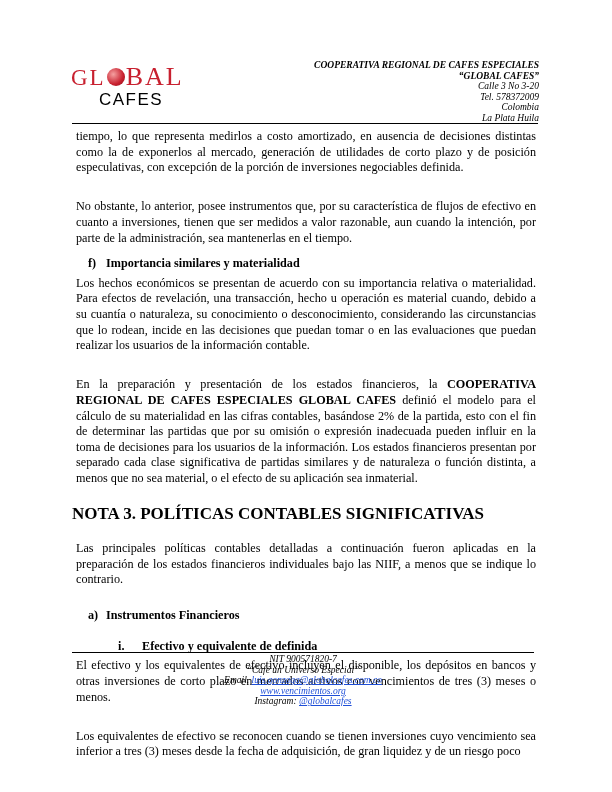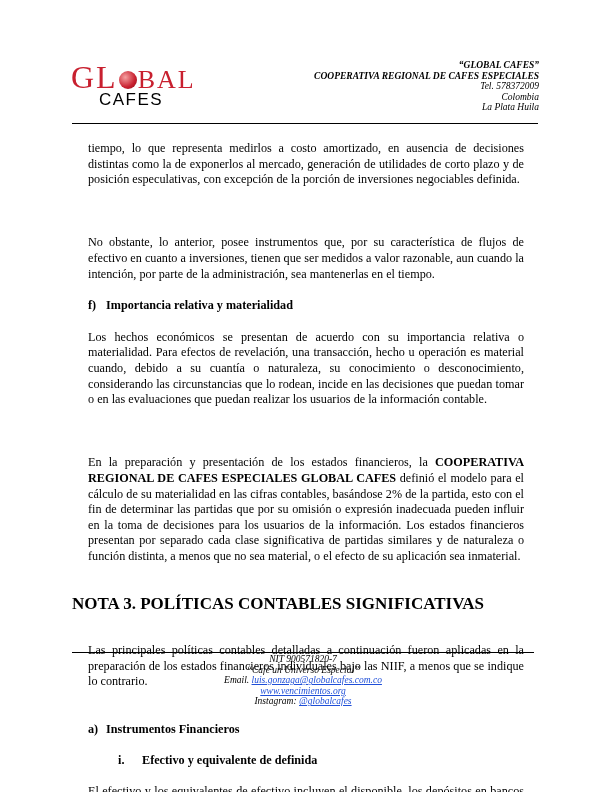--- a/index.html
+++ b/index.html
@@ -1,33 +1,33 @@
 <!DOCTYPE html>
 <html><head>
 <meta charset="utf-8">
 <style>
   html, body { margin: 0; padding: 0; background: #ffffff; }
   body { width: 612px; height: 792px; position: relative; overflow: hidden;
          font-family: "Liberation Serif", serif; color: #000; }
   .logo { position: absolute; left: 71px; top: 64px; width: 130px; height: 50px; }
   .logo-global { position: absolute; left: 0; top: 0; color: #c8202f;
                  font-family: "Liberation Serif", serif; font-size: 26px; letter-spacing: 2px; line-height: 26px; white-space: nowrap; }
-  .logo-global .big { font-size: 32px; }
+  .logo-global .big { font-size: 23px; }
   .logo-cafes { position: absolute; left: 28px; top: 27px; color: #000000;
                 font-family: "Liberation Sans", sans-serif; font-size: 17px; letter-spacing: 1.5px; line-height: 18px; }
   .logo-globe { display: inline-block; width: 18px; height: 18px; border-radius: 50%;
                 background: radial-gradient(circle at 35% 35%, #f5a0a0, #c8202f 60%, #8b0f18);
                 vertical-align: -1px; margin: 0 1px; }
   .header-info { position: absolute; right: 73px; top: 60px; text-align: right;
                  font-style: italic; font-size: 9.5px; line-height: 10.5px; }
   .header-info .company { font-weight: bold; }
   .hr-top { position: absolute; left: 72px; right: 74px; top: 123px; border-top: 1.2px solid #000; }
   .content { position: absolute; left: 72px; width: 468px; top: 125px;
              font-size: 12.2px; line-height: 15.6px; }
-  .content p { margin: 16px; text-align: justify; }
+  .content p { margin: 4px; text-align: justify; }
   .gap { height: 15.6px; }
   .h-sub { font-weight: bold; padding-left: 16px; margin-top: 10px; }
   .h-sub .mk { display: inline-block; width: 18px; }
   .h-note { font-weight: bold; font-size: 17px; margin-top: 0; }
   .h-sub2 { font-weight: bold; padding-left: 16px; }
   .h-sub3 { font-weight: bold; padding-left: 46px; }
   .h-sub3 .mk { display: inline-block; width: 24px; }
   .hr-bot { position: absolute; left: 72px; right: 78px; top: 652px; border-top: 1px solid #000; }
   .footer { position: absolute; left: 72px; right: 78px; top: 654px; text-align: center;
             font-style: italic; font-size: 9.5px; line-height: 10.6px; }
@@ -35,34 +35,35 @@
 </style>
 </head>
 <body>
 
 <div class="logo">
   <div class="logo-global"><span class="big">GL</span><span class="logo-globe"></span><span>BAL</span></div>
   <div class="logo-cafes">CAFES</div>
 </div>
 
 <div class="header-info">
+  <div class="company">COOPERATIVA REGIONAL DE CAFES ESPECIALES</div>
   <div class="company">“GLOBAL CAFES”</div>
-  <div class="company">COOPERATIVA REGIONAL DE CAFES ESPECIALES</div>
+  <div>Calle  3 No 3-20</div>
   <div>Tel.  578372009</div>
   <div>Colombia</div>
   <div>La Plata Huila</div>
 </div>
 
 <div class="hr-top"></div>
 
 <div class="content">
   <p>tiempo, lo que representa medirlos a costo amortizado, en ausencia de decisiones distintas como la de exponerlos al mercado, generación de utilidades de corto plazo y de posición especulativas, con excepción de la porción de inversiones negociables definida.</p>
   <div class="gap"></div>
   <p>No obstante, lo anterior, posee instrumentos que, por su característica de flujos de efectivo en cuanto a inversiones, tienen que ser medidos a valor razonable, aun cuando la intención, por parte de la administración, sea mantenerlas en el tiempo.</p>
-  <div class="h-sub"><span class="mk">f)</span><span>Importancia relativa y materialidad</span></div>
+  <div class="h-sub"><span class="mk">f)</span><span>Importancia similares y materialidad</span></div>
   <p>Los hechos económicos se presentan de acuerdo con su importancia relativa o materialidad. Para efectos de revelación, una transacción, hecho u operación es material cuando, debido a su cuantía o naturaleza, su conocimiento o desconocimiento, considerando las circunstancias que lo rodean, incide en las decisiones que puedan tomar o en las evaluaciones que puedan realizar los usuarios de la información contable.</p>
   <div class="gap"></div>
   <p><span>En la preparación y presentación de los estados financieros, la </span><b>COOPERATIVA REGIONAL DE CAFES ESPECIALES GLOBAL CAFES</b><span> definió el modelo para el cálculo de su materialidad en las cifras contables, basándose 2% de la partida, esto con el fin de determinar las partidas que por su omisión o expresión inadecuada pueden influir en la toma de decisiones para los usuarios de la información. Los estados financieros presentan por separado cada clase significativa de partidas similares y de naturaleza o función distinta, a menos que no sea material, o el efecto de su aplicación sea inmaterial.</span></p>
   <div class="gap"></div>
   <div class="h-note">NOTA 3. POLÍTICAS CONTABLES SIGNIFICATIVAS</div>
   <div class="gap"></div>
   <p>Las principales políticas contables detalladas a continuación fueron aplicadas en la preparación de los estados financieros individuales bajo las NIIF, a menos que se indique lo contrario.</p>
   <div class="gap"></div>
   <div class="h-sub2"><span class="mk" style="display:inline-block;width:18px">a)</span><span>Instrumentos Financieros</span></div>
   <div class="gap"></div>

